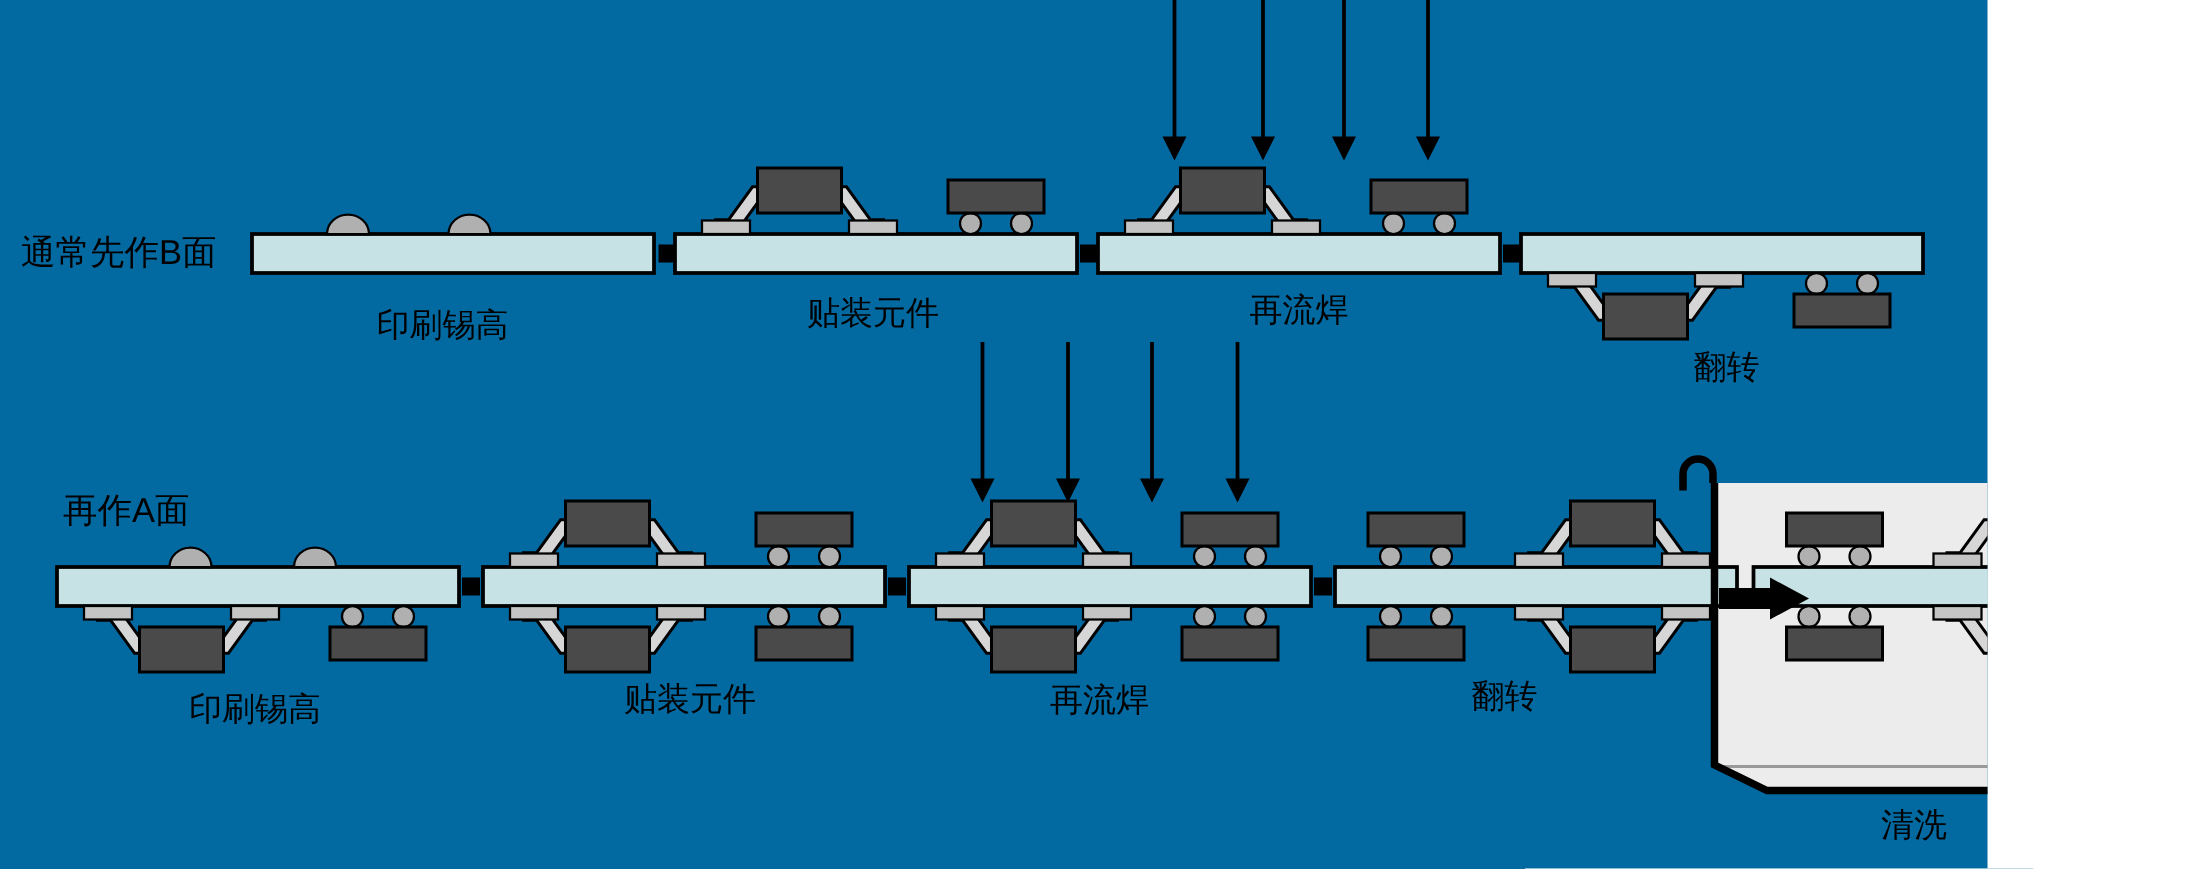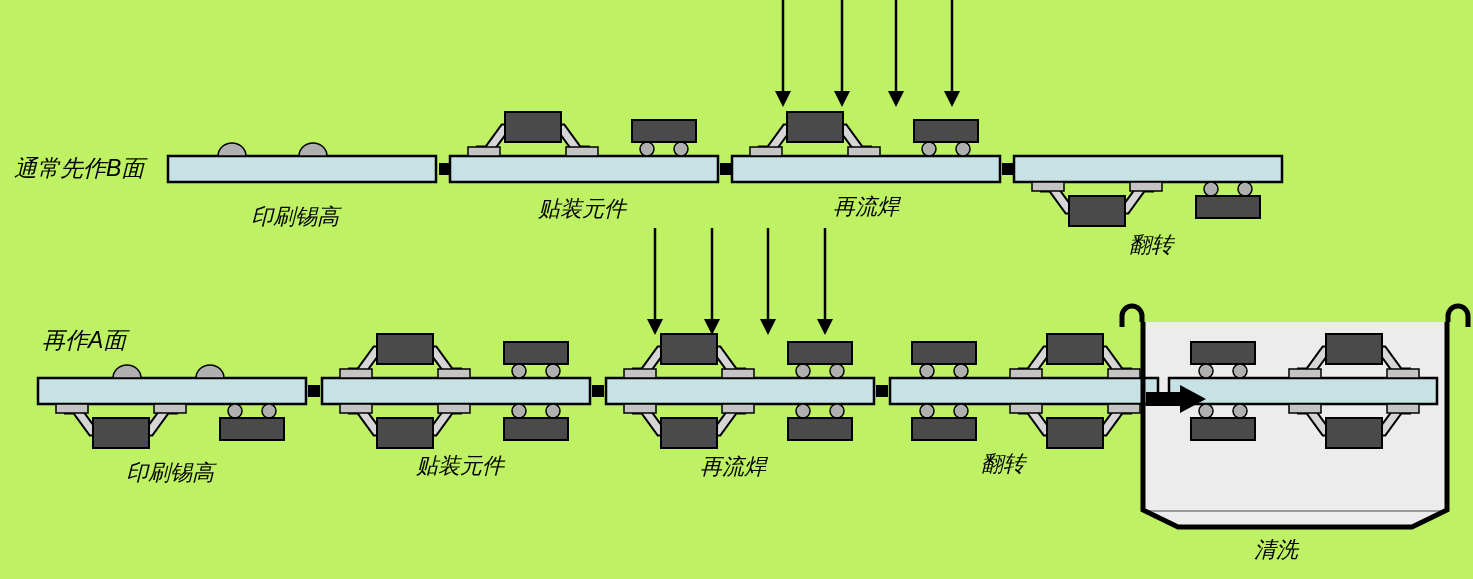--- a/index.html
+++ b/index.html
@@ -1,16 +1,16 @@
 <!DOCTYPE html>
 <html><head>
 <meta charset="utf-8">
 <style>
   html,body{margin:0;padding:0;background:#fff;}
-  .canvas{position:relative;width:1473px;height:579px;background:#bef264;overflow:hidden;font-style:italic;}
+  .canvas{position:relative;width:1325px;height:579px;background:#0369a1;overflow:hidden;}
   svg{display:block;}
   text{font-family:"Liberation Sans","DejaVu Sans",sans-serif;fill:#000;}
   .step-label{font-size:22px;text-anchor:middle;}
   .row-label{font-size:23px;text-anchor:start;}
 </style>
 </head>
 <body>
 
 <div class="canvas">
 <svg width="1473" height="579" viewBox="0 0 1473 579" xmlns="http://www.w3.org/2000/svg">

